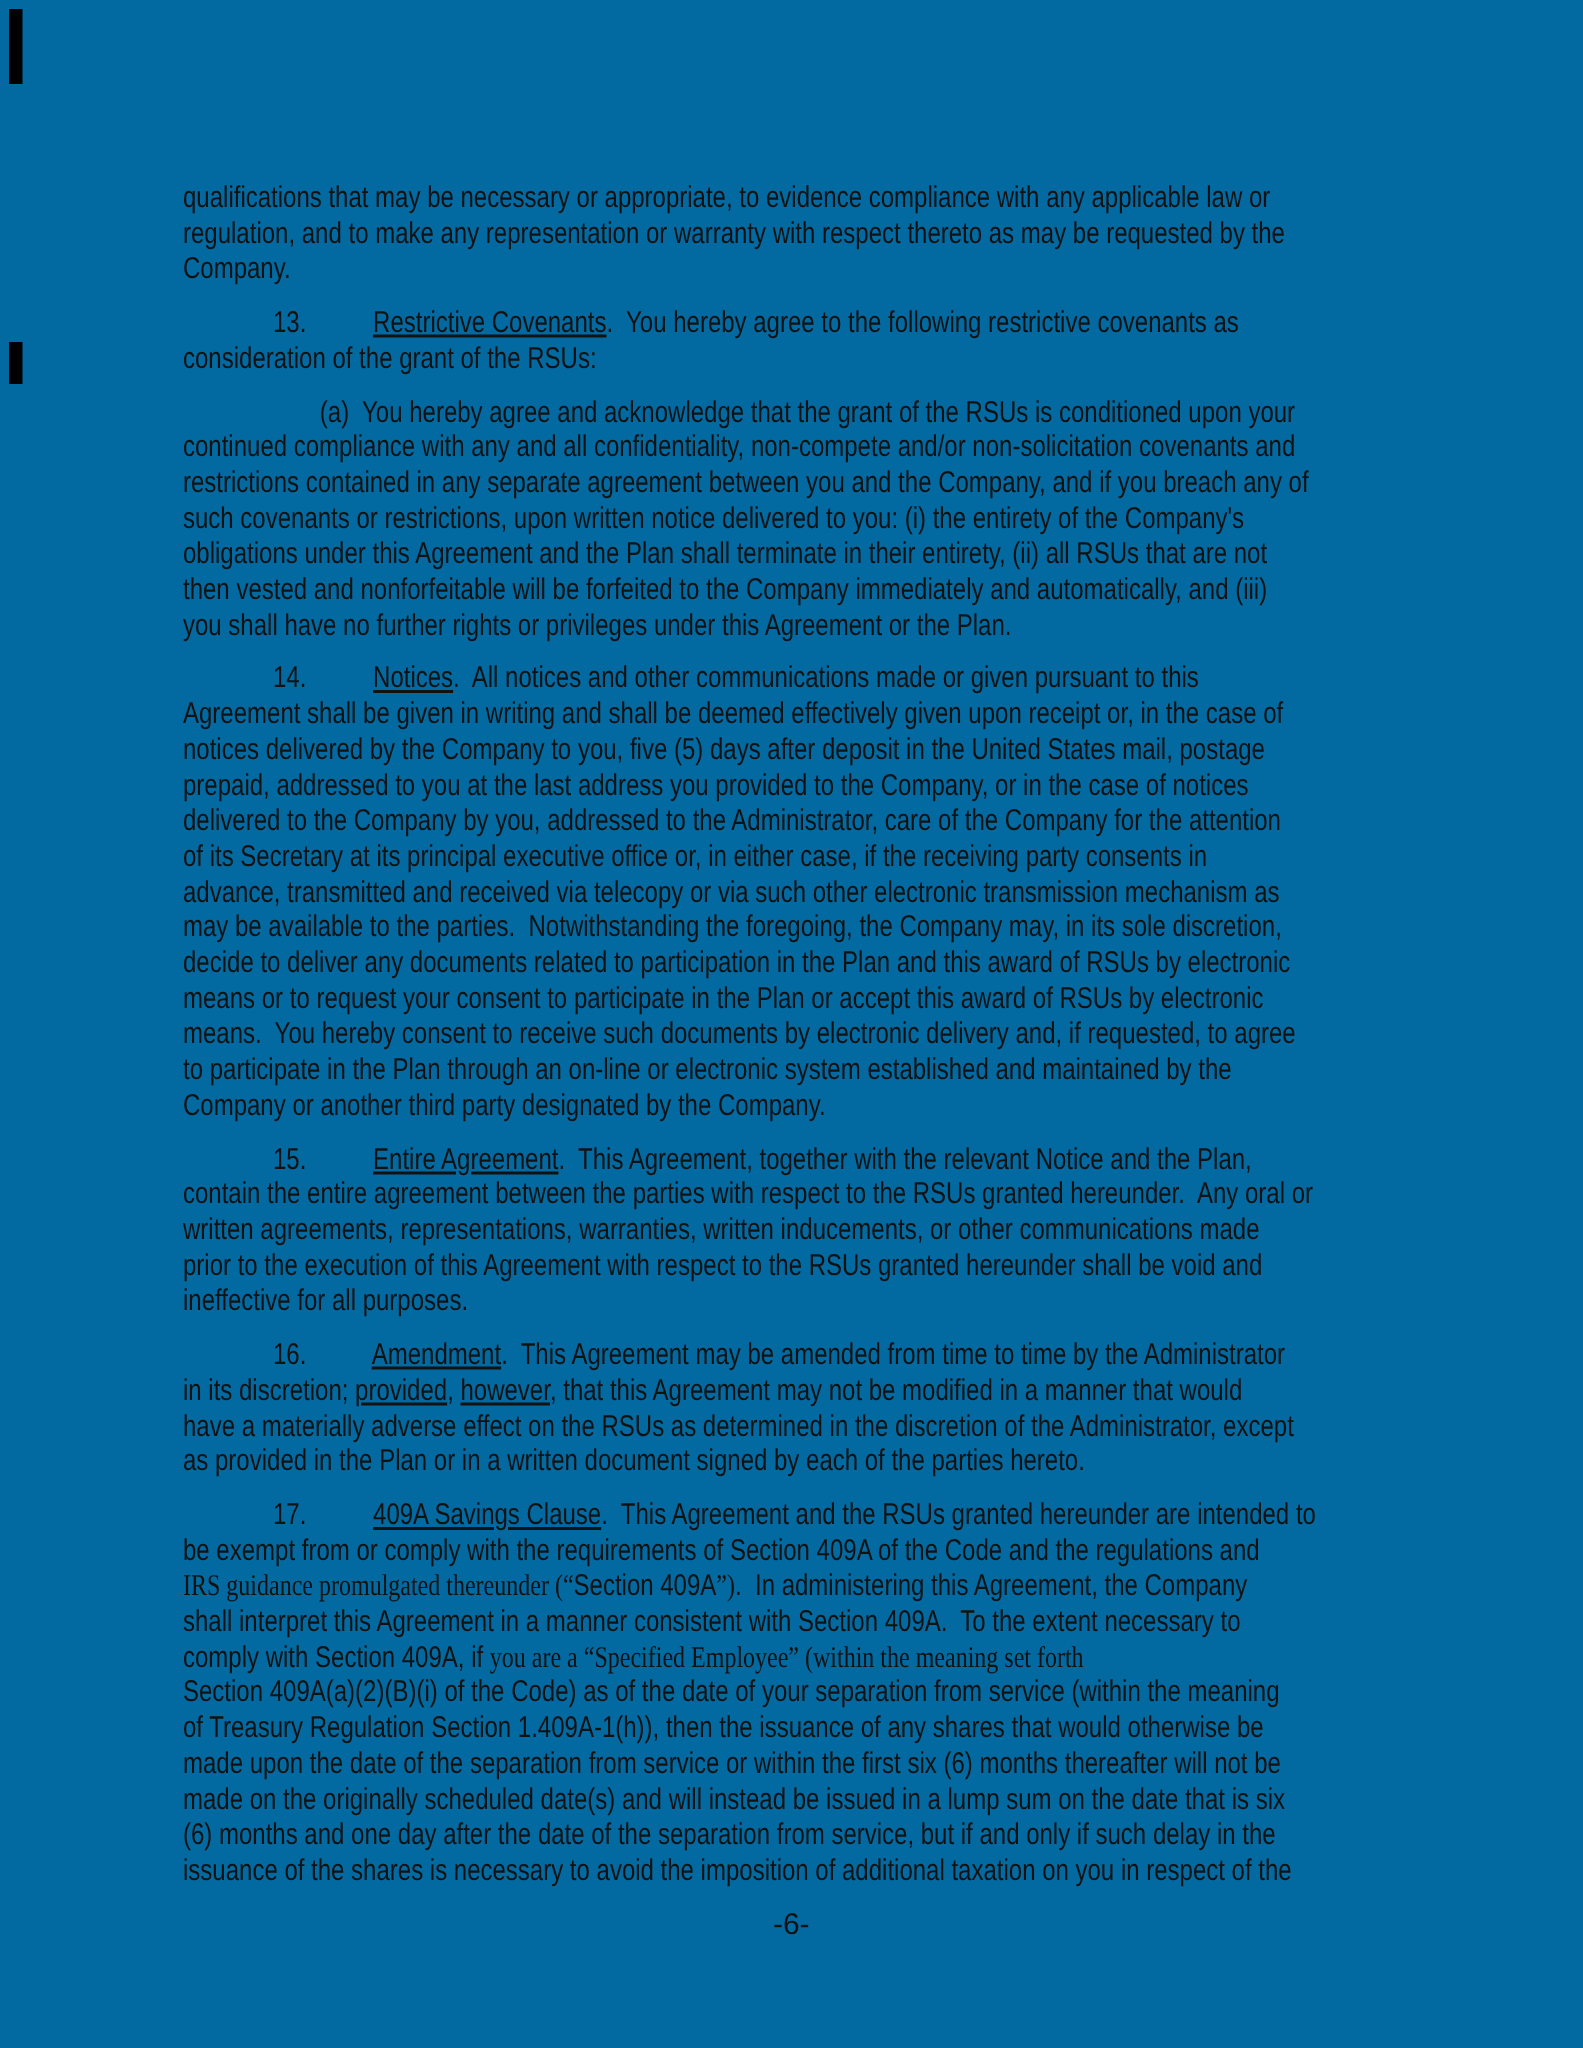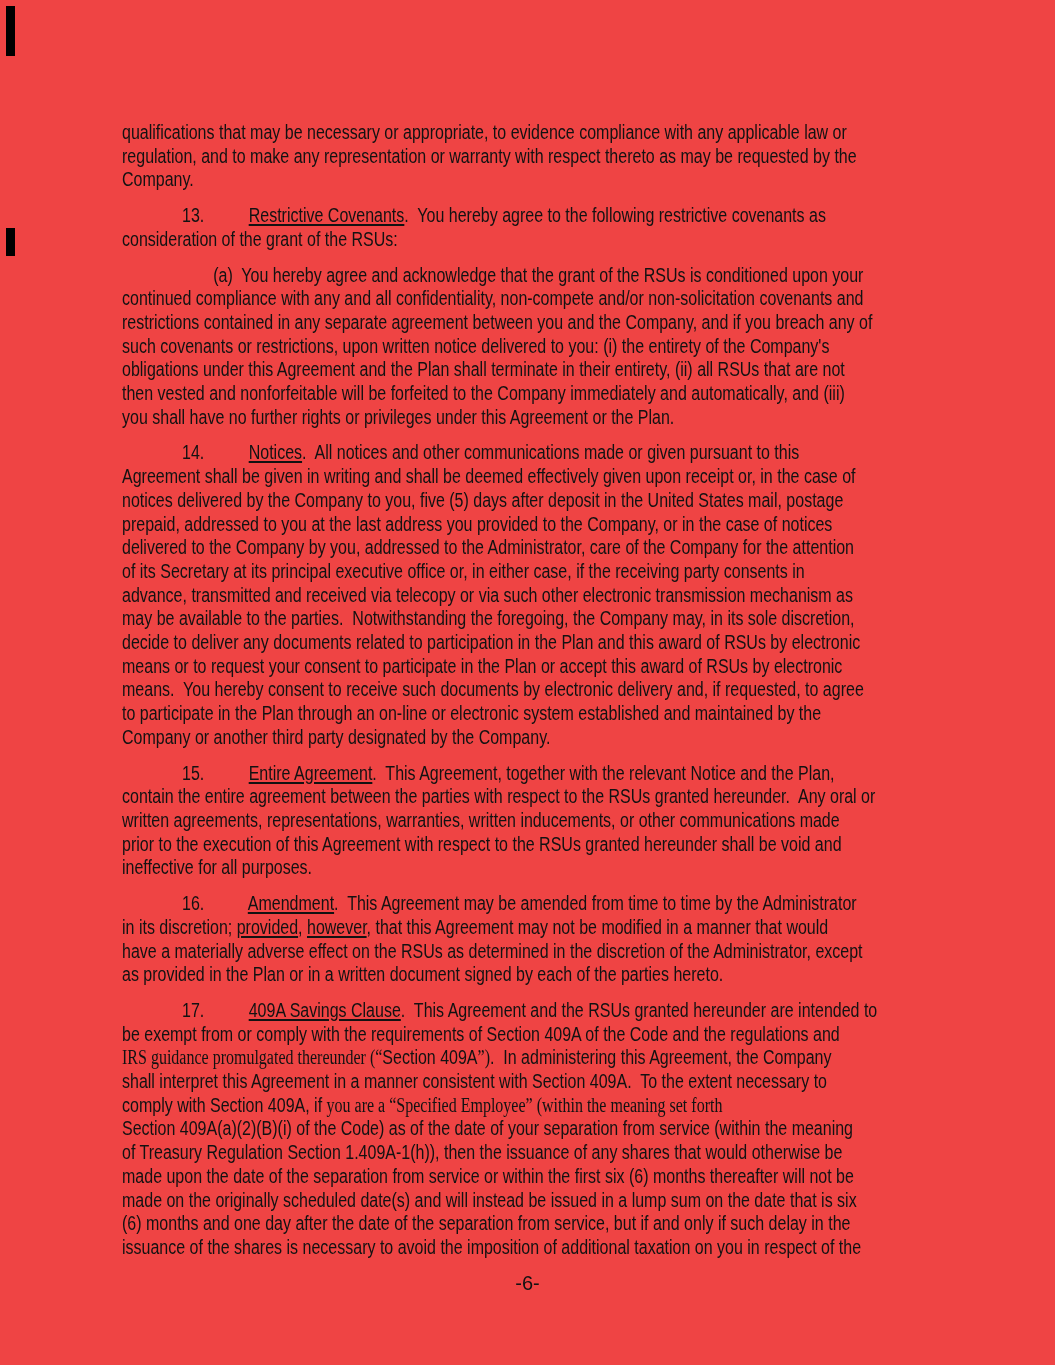--- a/index.html
+++ b/index.html
@@ -1,20 +1,20 @@
 <!DOCTYPE html>
 <html><head>
 <meta charset="utf-8">
 <style>
   html, body { margin: 0; padding: 0; background: #ffffff; }
   .page {
     position: relative;
     width: 1055px;
     height: 1365px;
-    background: #ef4444;
+    background: #0369a1;
     overflow: hidden;
     font-family: "Liberation Sans", sans-serif;
     color: #121212;
   }
   .scan-mark {
     position: absolute;
     left: 6px;
     width: 9px;
     background: #000000;
   }

